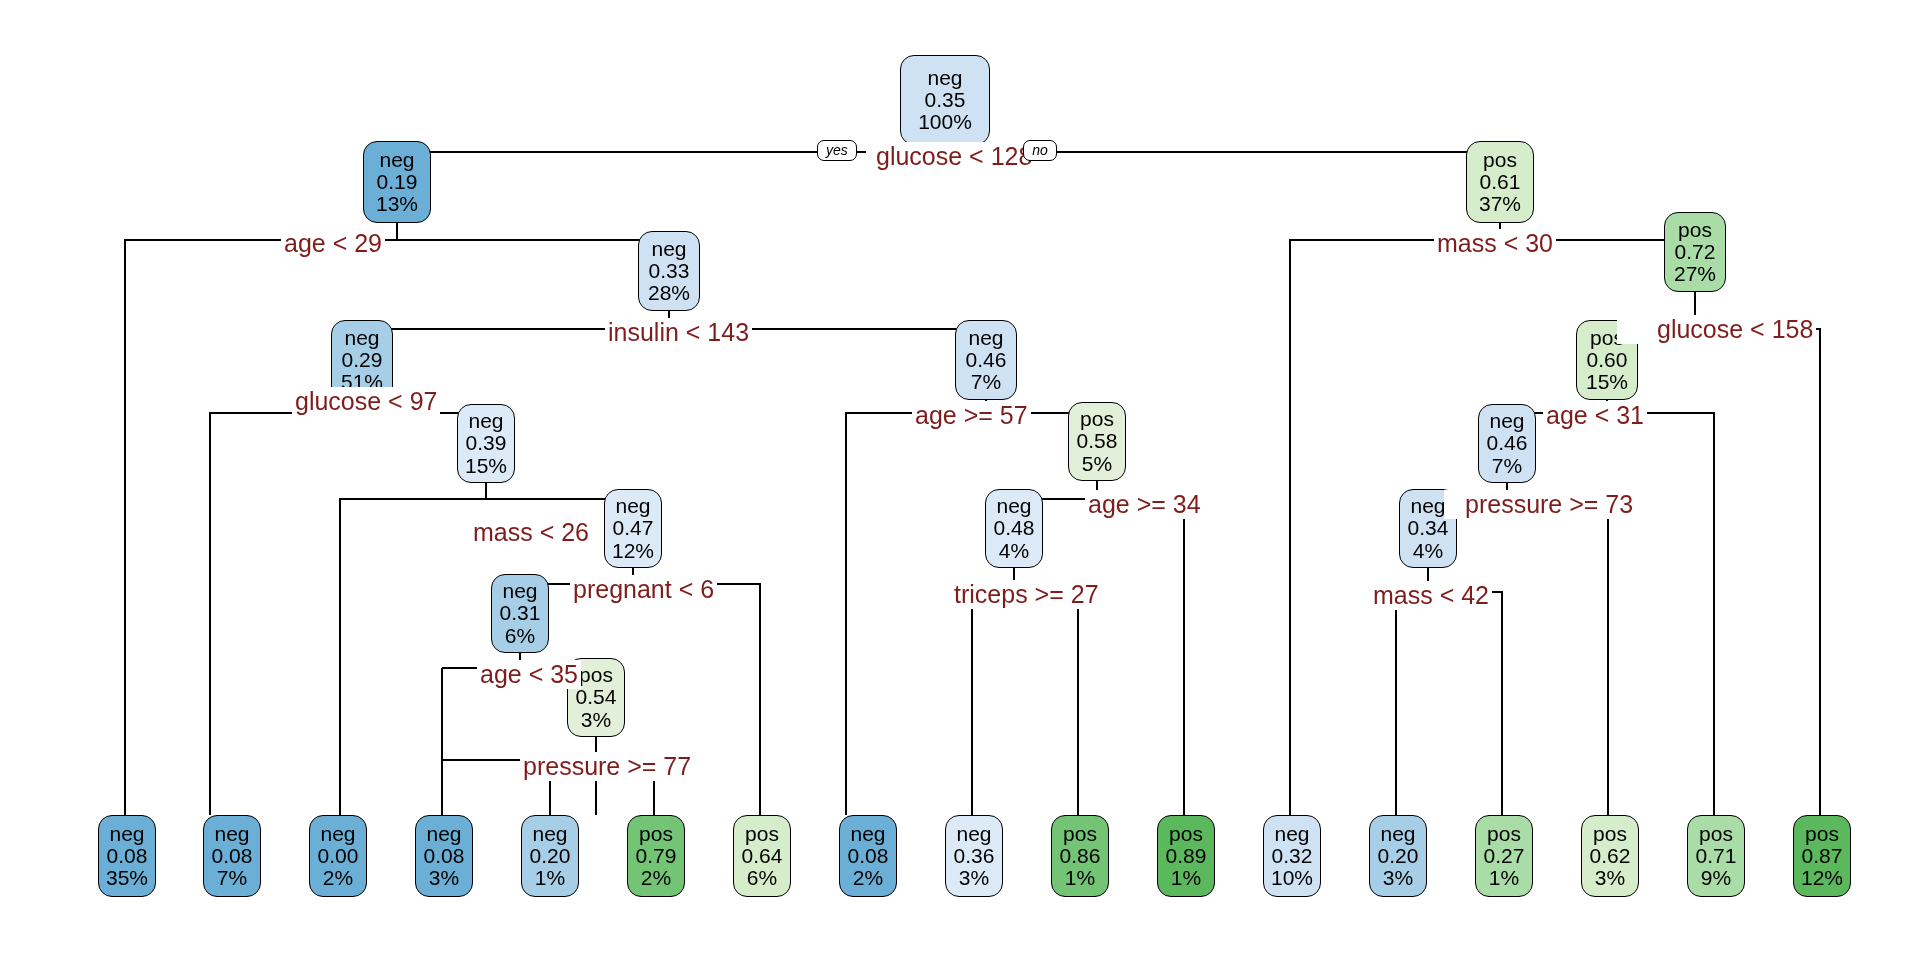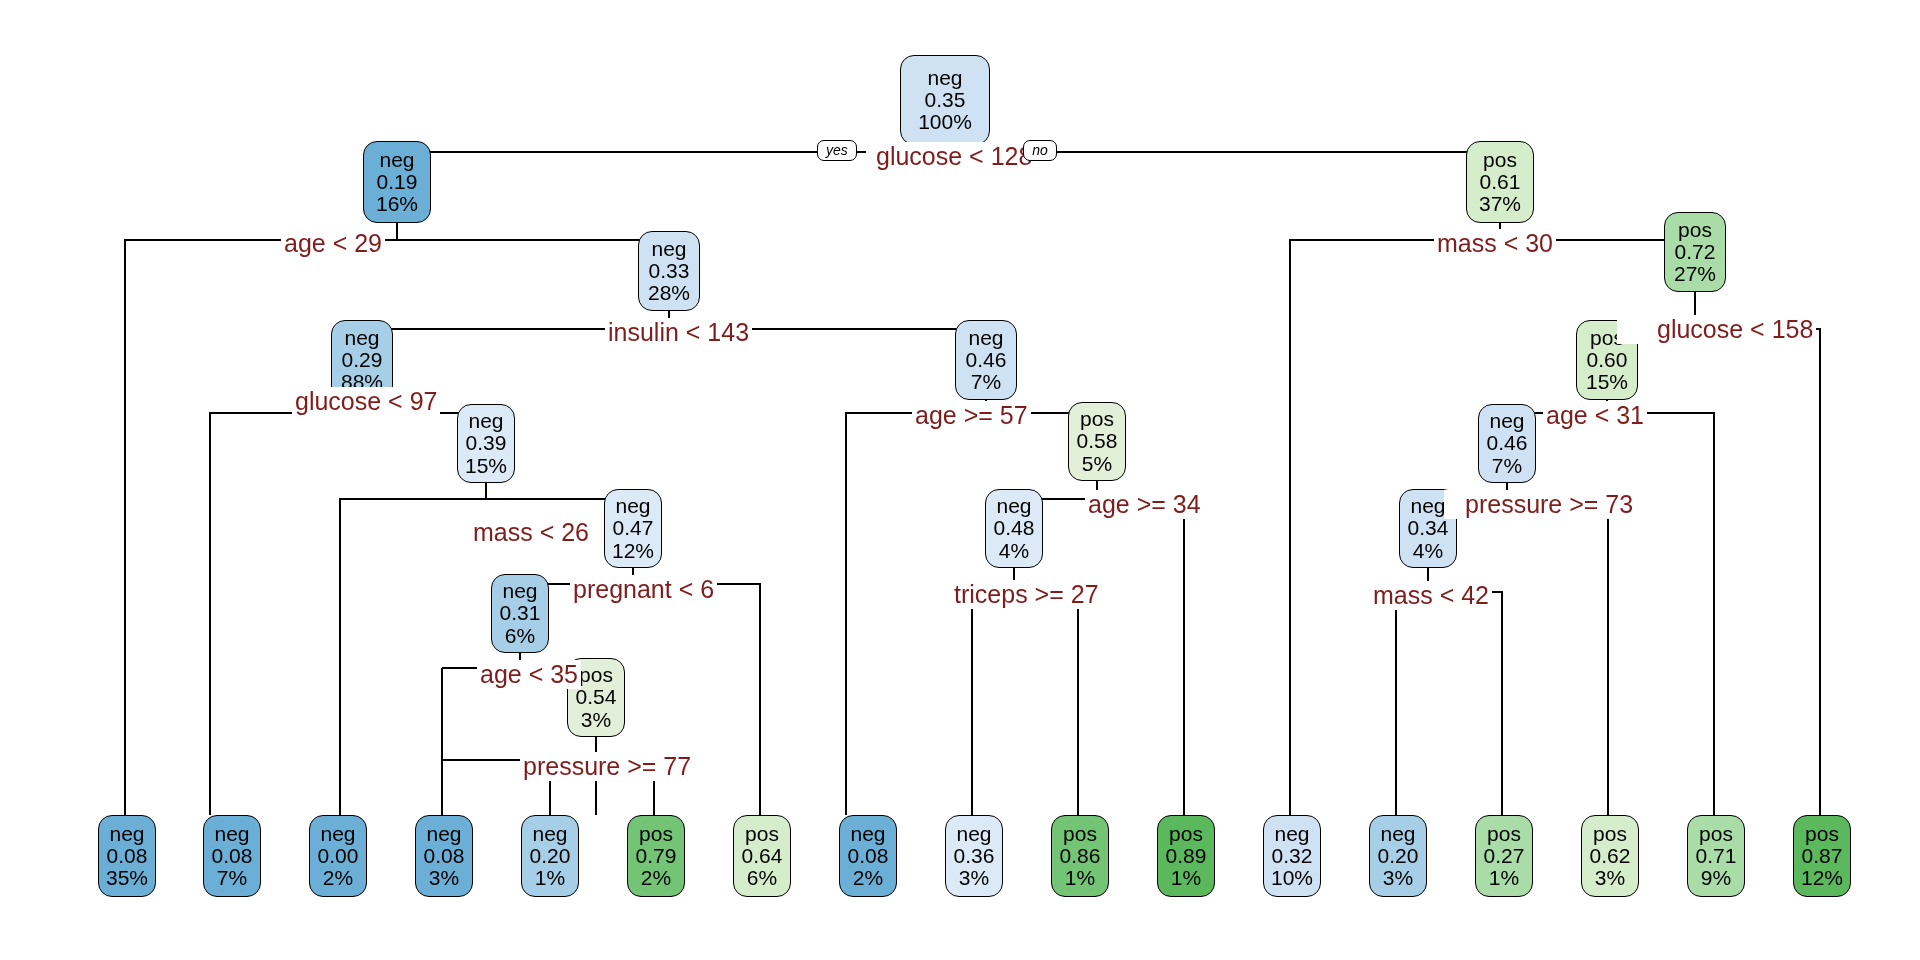--- a/index.html
+++ b/index.html
@@ -147,41 +147,41 @@
   </svg>
 
   <div class="node" style="left: 900px; top: 55px; width: 90px; height: 90px; background: rgb(207, 226, 243);">
     <span>neg</span>
     <span>0.35</span>
     <span>100%</span>
   </div>
   <div class="node" style="left: 363px; top: 141px; width: 68px; height: 82px; background: rgb(107, 174, 214);">
     <span>neg</span>
     <span>0.19</span>
-    <span>16%</span>
+    <span>13%</span>
   </div>
   <div class="node" style="left: 1466px; top: 141px; width: 68px; height: 82px; background: rgb(214, 237, 203);">
     <span>pos</span>
     <span>0.61</span>
     <span>37%</span>
   </div>
   <div class="node" style="left: 638px; top: 231px; width: 62px; height: 80px; background: rgb(207, 226, 243);">
     <span>neg</span>
     <span>0.33</span>
     <span>28%</span>
   </div>
   <div class="node" style="left: 1664px; top: 212px; width: 62px; height: 80px; background: rgb(169, 220, 166);">
     <span>pos</span>
     <span>0.72</span>
     <span>27%</span>
   </div>
   <div class="node" style="left: 331px; top: 320px; width: 62px; height: 80px; background: rgb(166, 206, 230);">
     <span>neg</span>
     <span>0.29</span>
-    <span>88%</span>
+    <span>51%</span>
   </div>
   <div class="node" style="left: 955px; top: 320px; width: 62px; height: 80px; background: rgb(207, 226, 243);">
     <span>neg</span>
     <span>0.46</span>
     <span>7%</span>
   </div>
   <div class="node" style="left: 1576px; top: 320px; width: 62px; height: 80px; background: rgb(214, 237, 203);">
     <span>pos</span>
     <span>0.60</span>
     <span>15%</span>

